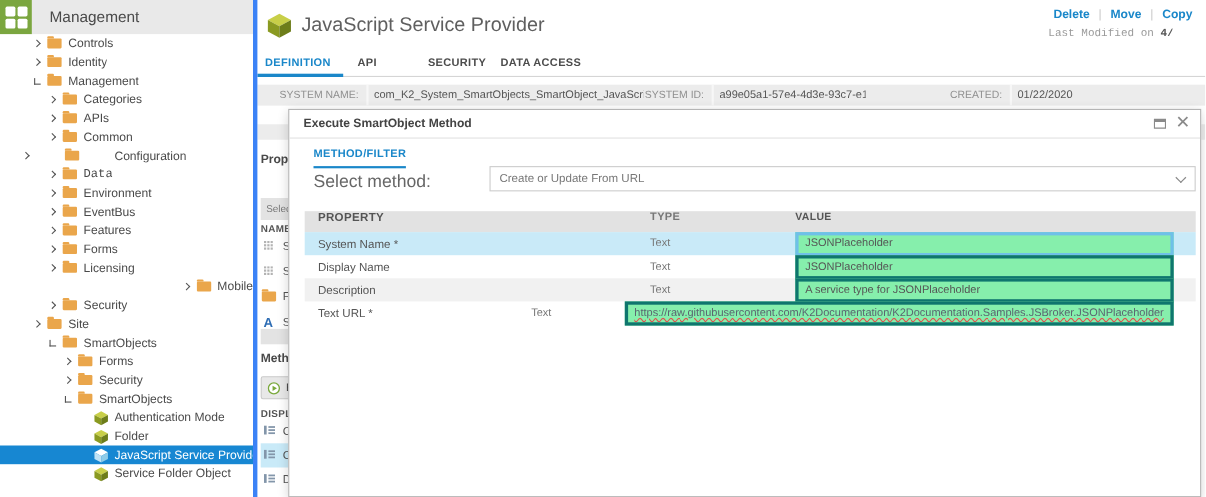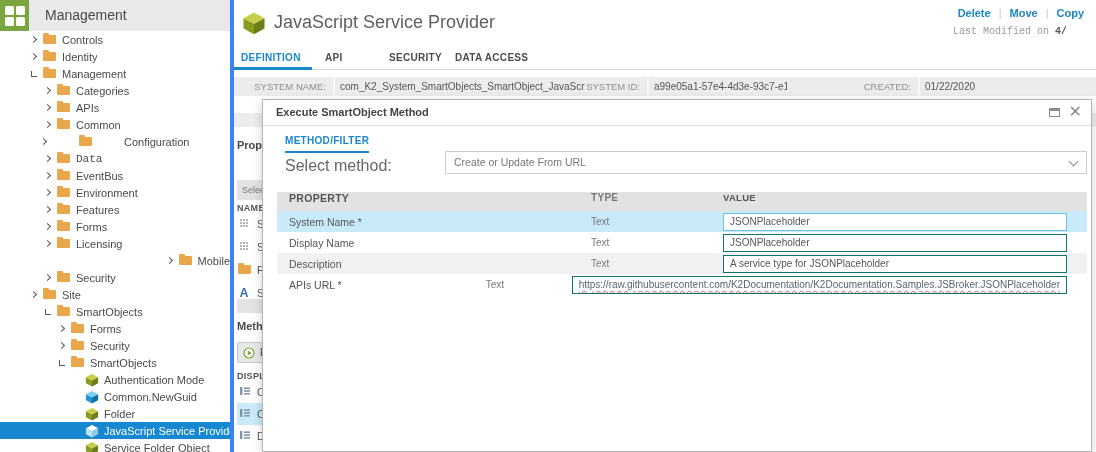--- a/index.html
+++ b/index.html
@@ -94,21 +94,21 @@
   .mtable{position:absolute;left:14px;top:92px;width:810px;}
   .mthead{display:flex;height:19px;background:#e2e2e2;align-items:flex-start;
         font-size:9.5px;font-weight:700;color:#555;letter-spacing:.3px;}
   .mtr{display:flex;height:21px;align-items:center;}
   .mtr.hl{background:var(--hlblue,#c9eaf8);}
   .mtr.alt{background:#f1f1f1;}
   .mc-prop{width:314px;padding-left:12px;box-sizing:border-box;font-size:10.5px;color:#555;
         overflow:hidden;white-space:nowrap;}
   .mc-type{width:132px;font-size:10px;color:#777;}
   .mc-value{flex:1;padding-right:20px;}
-  .vinput{height:16px;line-height:16px;border:1px solid #0f766e;background:#ffffff;font-size:10px;color:#555;
+  .vinput{height:16px;line-height:16px;border:3px solid #0f766e;background:#86efac;font-size:10px;color:#555;
         padding:0 6px;overflow:hidden;white-space:nowrap;cursor:text;}
   .mtr.hl .vinput{border-color:#6fc0e8;}
   .vinput.spell{color:#5a6570;text-decoration:underline;text-decoration-style:wavy;
         text-decoration-color:#e04f4f;text-decoration-thickness:1px;text-underline-offset:2px;}
 </style>
 </head>
 <body>
 
 <div class="app">
 
@@ -156,47 +156,47 @@
           <span class="folder"></span>
           <span class="tlabel">APIs</span>
         </div>
         <div class="titem" style="padding-left: 44px;">
           <span class="expander">
             <span class="chev"></span>
           </span>
           <span class="folder"></span>
           <span class="tlabel">Common</span>
         </div>
-        <div class="titem" style="padding-left: 40px; gap: 26px;">
+        <div class="titem" style="padding-left: 20px; gap: 26px;">
           <span class="expander">
             <span class="chev"></span>
           </span>
           <span class="folder"></span>
           <span class="tlabel">Configuration</span>
         </div>
         <div class="titem" style="padding-left: 44px; font-family: Liberation Mono, monospace;">
           <span class="expander">
             <span class="chev"></span>
           </span>
           <span class="folder"></span>
           <span class="tlabel">Data</span>
         </div>
         <div class="titem" style="padding-left: 44px;">
           <span class="expander">
             <span class="chev"></span>
           </span>
           <span class="folder"></span>
+          <span class="tlabel">Environment</span>
+        </div>
+        <div class="titem" style="padding-left: 44px;">
+          <span class="expander">
+            <span class="chev"></span>
+          </span>
+          <span class="folder"></span>
           <span class="tlabel">EventBus</span>
-        </div>
-        <div class="titem" style="padding-left: 44px;">
-          <span class="expander">
-            <span class="chev"></span>
-          </span>
-          <span class="folder"></span>
-          <span class="tlabel">Environment</span>
         </div>
         <div class="titem" style="padding-left: 44px;">
           <span class="expander">
             <span class="chev"></span>
           </span>
           <span class="folder"></span>
           <span class="tlabel">Features</span>
         </div>
         <div class="titem" style="padding-left: 44px;">
           <span class="expander">
@@ -264,31 +264,20 @@
         <div class="titem" style="padding-left: 72px;">
           <span class="expander"></span>
           <span class="cube">
             <svg viewBox="0 0 16 16">
               <polygon points="8,1 15,4.8 8,8.6 1,4.8" fill="#c8cf48"></polygon>
               <polygon points="1,4.8 8,8.6 8,15.5 1,11.7" fill="#8a9a21"></polygon>
               <polygon points="15,4.8 8,8.6 8,15.5 15,11.7" fill="#6d7d1a"></polygon>
             </svg>
           </span>
           <span class="tlabel">Authentication Mode</span>
-        </div>
-        <div class="titem" style="padding-left: 72px;">
-          <span class="expander"></span>
-          <span class="cube">
-            <svg viewBox="0 0 16 16">
-              <polygon points="8,1 15,4.8 8,8.6 1,4.8" fill="#7fd0f2"></polygon>
-              <polygon points="1,4.8 8,8.6 8,15.5 1,11.7" fill="#2496d8"></polygon>
-              <polygon points="15,4.8 8,8.6 8,15.5 15,11.7" fill="#0f6fa8"></polygon>
-            </svg>
-          </span>
-          <span class="tlabel">Common.NewGuid</span>
         </div>
         <div class="titem" style="padding-left: 72px;">
           <span class="expander"></span>
           <span class="cube">
             <svg viewBox="0 0 16 16">
               <polygon points="8,1 15,4.8 8,8.6 1,4.8" fill="#c8cf48"></polygon>
               <polygon points="1,4.8 8,8.6 8,15.5 1,11.7" fill="#8a9a21"></polygon>
               <polygon points="15,4.8 8,8.6 8,15.5 15,11.7" fill="#6d7d1a"></polygon>
             </svg>
           </span>
@@ -478,21 +467,21 @@
             </div>
           </div>
           <div class="mtr alt">
             <div class="mc-prop">Description</div>
             <div class="mc-type">Text</div>
             <div class="mc-value">
               <div class="vinput">A service type for JSONPlaceholder</div>
             </div>
           </div>
           <div class="mtr">
-            <div class="mc-prop">APIs URL *</div>
+            <div class="mc-prop">Text URL *</div>
             <div class="mc-type">Text</div>
             <div class="mc-value">
               <div class="vinput spell">https://raw.githubusercontent.com/K2Documentation/K2Documentation.Samples.JSBroker.JSONPlaceholder</div>
             </div>
           </div>
         </div>
     </div>
   </div>
 
 </div>

